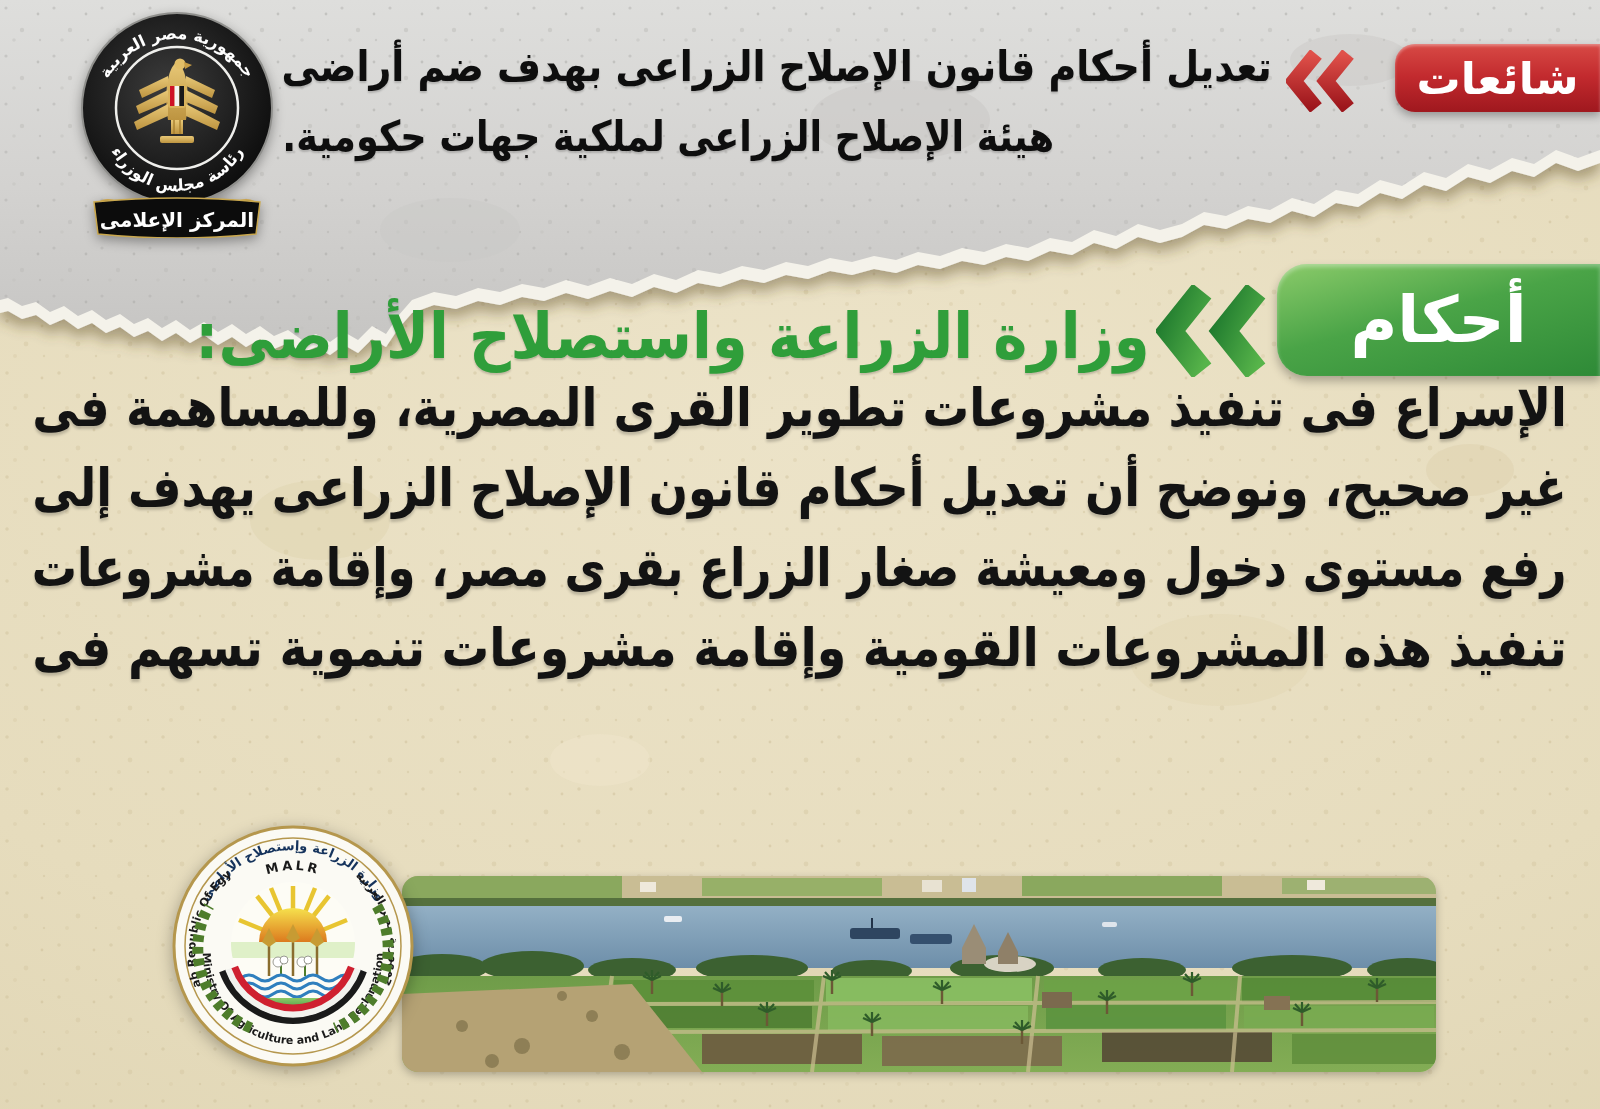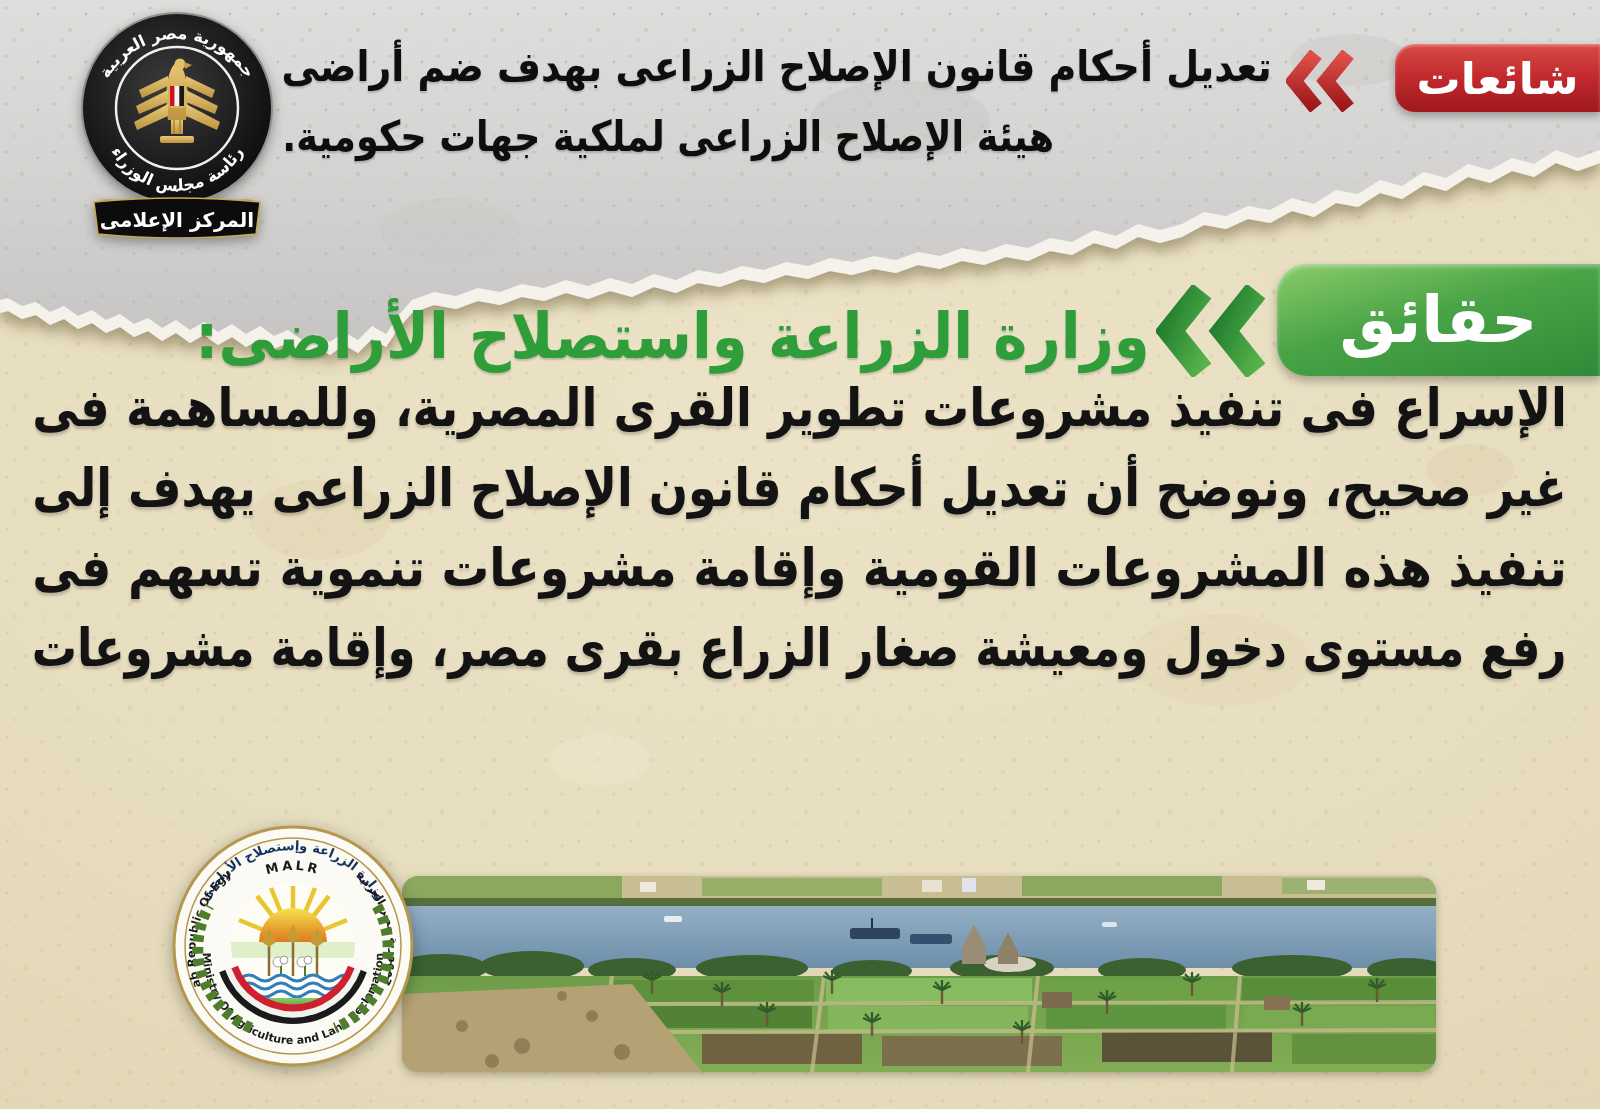--- a/index.html
+++ b/index.html
@@ -134,21 +134,21 @@
       <path d="M62 4 L40 31 L62 58" stroke="url(#redChev)" stroke-width="15" fill="none"></path>
     </svg>
   </div>
 
   <div class="rumor-text">
     <div class="l1 fit"><span style="transform: scaleX(0.903);">تعديل أحكام قانون الإصلاح الزراعى بهدف ضم أراضى</span></div>
     <div class="l2 fit"><span style="transform: scaleX(0.871);">هيئة الإصلاح الزراعى لملكية جهات حكومية.</span></div>
   </div>
 
   <div class="fact-badge">
-    <span>حقائق</span>
+    <span>أحكام</span>
   </div>
 
   <div class="fact-chevrons">
     <svg width="112" height="92" viewBox="0 0 112 92">
       <defs>
         <linearGradient id="grnChev" x1="0" y1="0" x2="1" y2="1">
           <stop offset="0" stop-color="#1f7a2e"></stop>
             <stop offset="1" stop-color="#57b44a"></stop>
         </linearGradient>
       </defs>
@@ -157,22 +157,22 @@
     </svg>
   </div>
 
   <div class="fact-heading fit">
     <span style="transform: scaleX(0.918);">وزارة الزراعة واستصلاح الأراضى:</span>
   </div>
 
   <div class="fact-body" dir="rtl">
     <div class="line fit"><span style="transform: scaleX(0.877);">الإسراع فى تنفيذ مشروعات تطوير القرى المصرية، وللمساهمة فى</span></div>
     <div class="line fit"><span style="transform: scaleX(0.869);">غير صحيح، ونوضح أن تعديل أحكام قانون الإصلاح الزراعى يهدف إلى</span></div>
+    <div class="line fit"><span style="transform: scaleX(0.851);">رفع مستوى دخول ومعيشة صغار الزراع بقرى مصر، وإقامة مشروعات</span></div>
     <div class="line fit"><span style="transform: scaleX(0.897);">تنفيذ هذه المشروعات القومية وإقامة مشروعات تنموية تسهم فى</span></div>
-    <div class="line fit"><span style="transform: scaleX(0.851);">رفع مستوى دخول ومعيشة صغار الزراع بقرى مصر، وإقامة مشروعات</span></div>
   </div>
 
   <div class="cabinet-logo">
     <svg width="222" height="232" viewBox="0 0 222 232">
       <defs>
         <radialGradient id="blackDisc" cx=".45" cy=".4" r=".8">
           <stop offset="0" stop-color="#3c3c3c"></stop>
             <stop offset=".7" stop-color="#111"></stop>
             <stop offset="1" stop-color="#000"></stop>
         </radialGradient>

